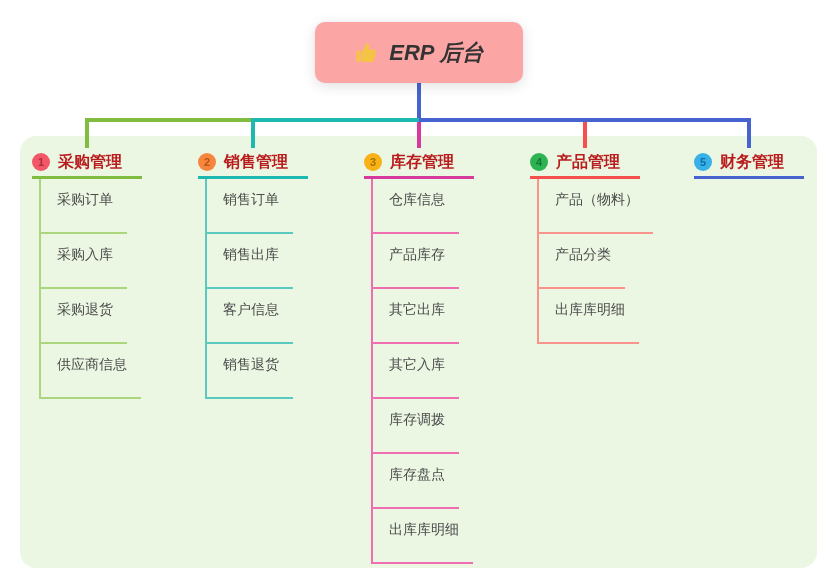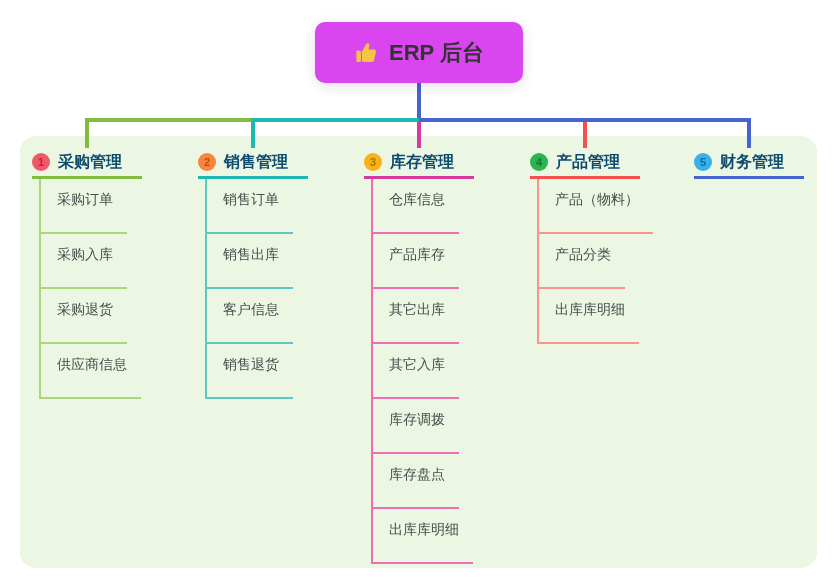--- a/index.html
+++ b/index.html
@@ -3,43 +3,43 @@
 <meta charset="utf-8">
 <style>
   html,body{margin:0;padding:0;background:#fff;}
   .stage{
     position:relative;width:839px;height:588px;background:#ffffff;overflow:hidden;
     font-family:"Liberation Sans","DejaVu Sans",sans-serif;
   }
   
   .root-node{
     position:absolute;left:315px;top:22px;width:208px;height:61px;
-    background:#d946ef;border-radius:10px;
+    background:#fca5a5;border-radius:10px;
     box-shadow:0 3px 14px rgba(0,0,0,.12),0 0 2px rgba(0,0,0,.05);
     display:flex;align-items:center;justify-content:center;gap:10px;
-    font-size:22px;font-weight:600;color:#333;z-index:6;
+    font-size:22px;font-weight:600;color:#333;z-index:6;font-style:italic;
   }
   .thumb{display:flex;align-items:center;}
   
   .line{position:absolute;background:var(--c);}
   
   .panel{position:absolute;left:20px;top:136px;width:797px;height:432px;border-radius:16px;z-index:0;}
   
   .branch{position:absolute;top:148px;width:180px;z-index:2;}
   .btitle{
     display:flex;align-items:center;gap:8px;
     width:110px;height:28px;border-bottom:3px solid var(--c);
     cursor:default;
   }
   .badge{
     width:18px;height:18px;border-radius:50%;flex:0 0 18px;
     background:var(--bb);color:var(--bt);
     font-size:11px;font-weight:bold;line-height:18px;text-align:center;
   }
-  .btext{font-size:16px;font-weight:600;color:#0c4a6e;white-space:nowrap;}
+  .btext{font-size:16px;font-weight:600;color:#b91c1c;white-space:nowrap;}
   .children{margin-left:7px;border-left:2px solid var(--cl);width:-moz-fit-content;width:fit-content;}
   .child{
     height:55px;box-sizing:border-box;width:-moz-fit-content;width:fit-content;
     display:flex;align-items:flex-end;
     padding:0 14px 23px 16px;border-bottom:2px solid var(--cl);
     font-size:14px;color:#4b4b4b;white-space:nowrap;
   }
 </style>
 </head>
 <body>

